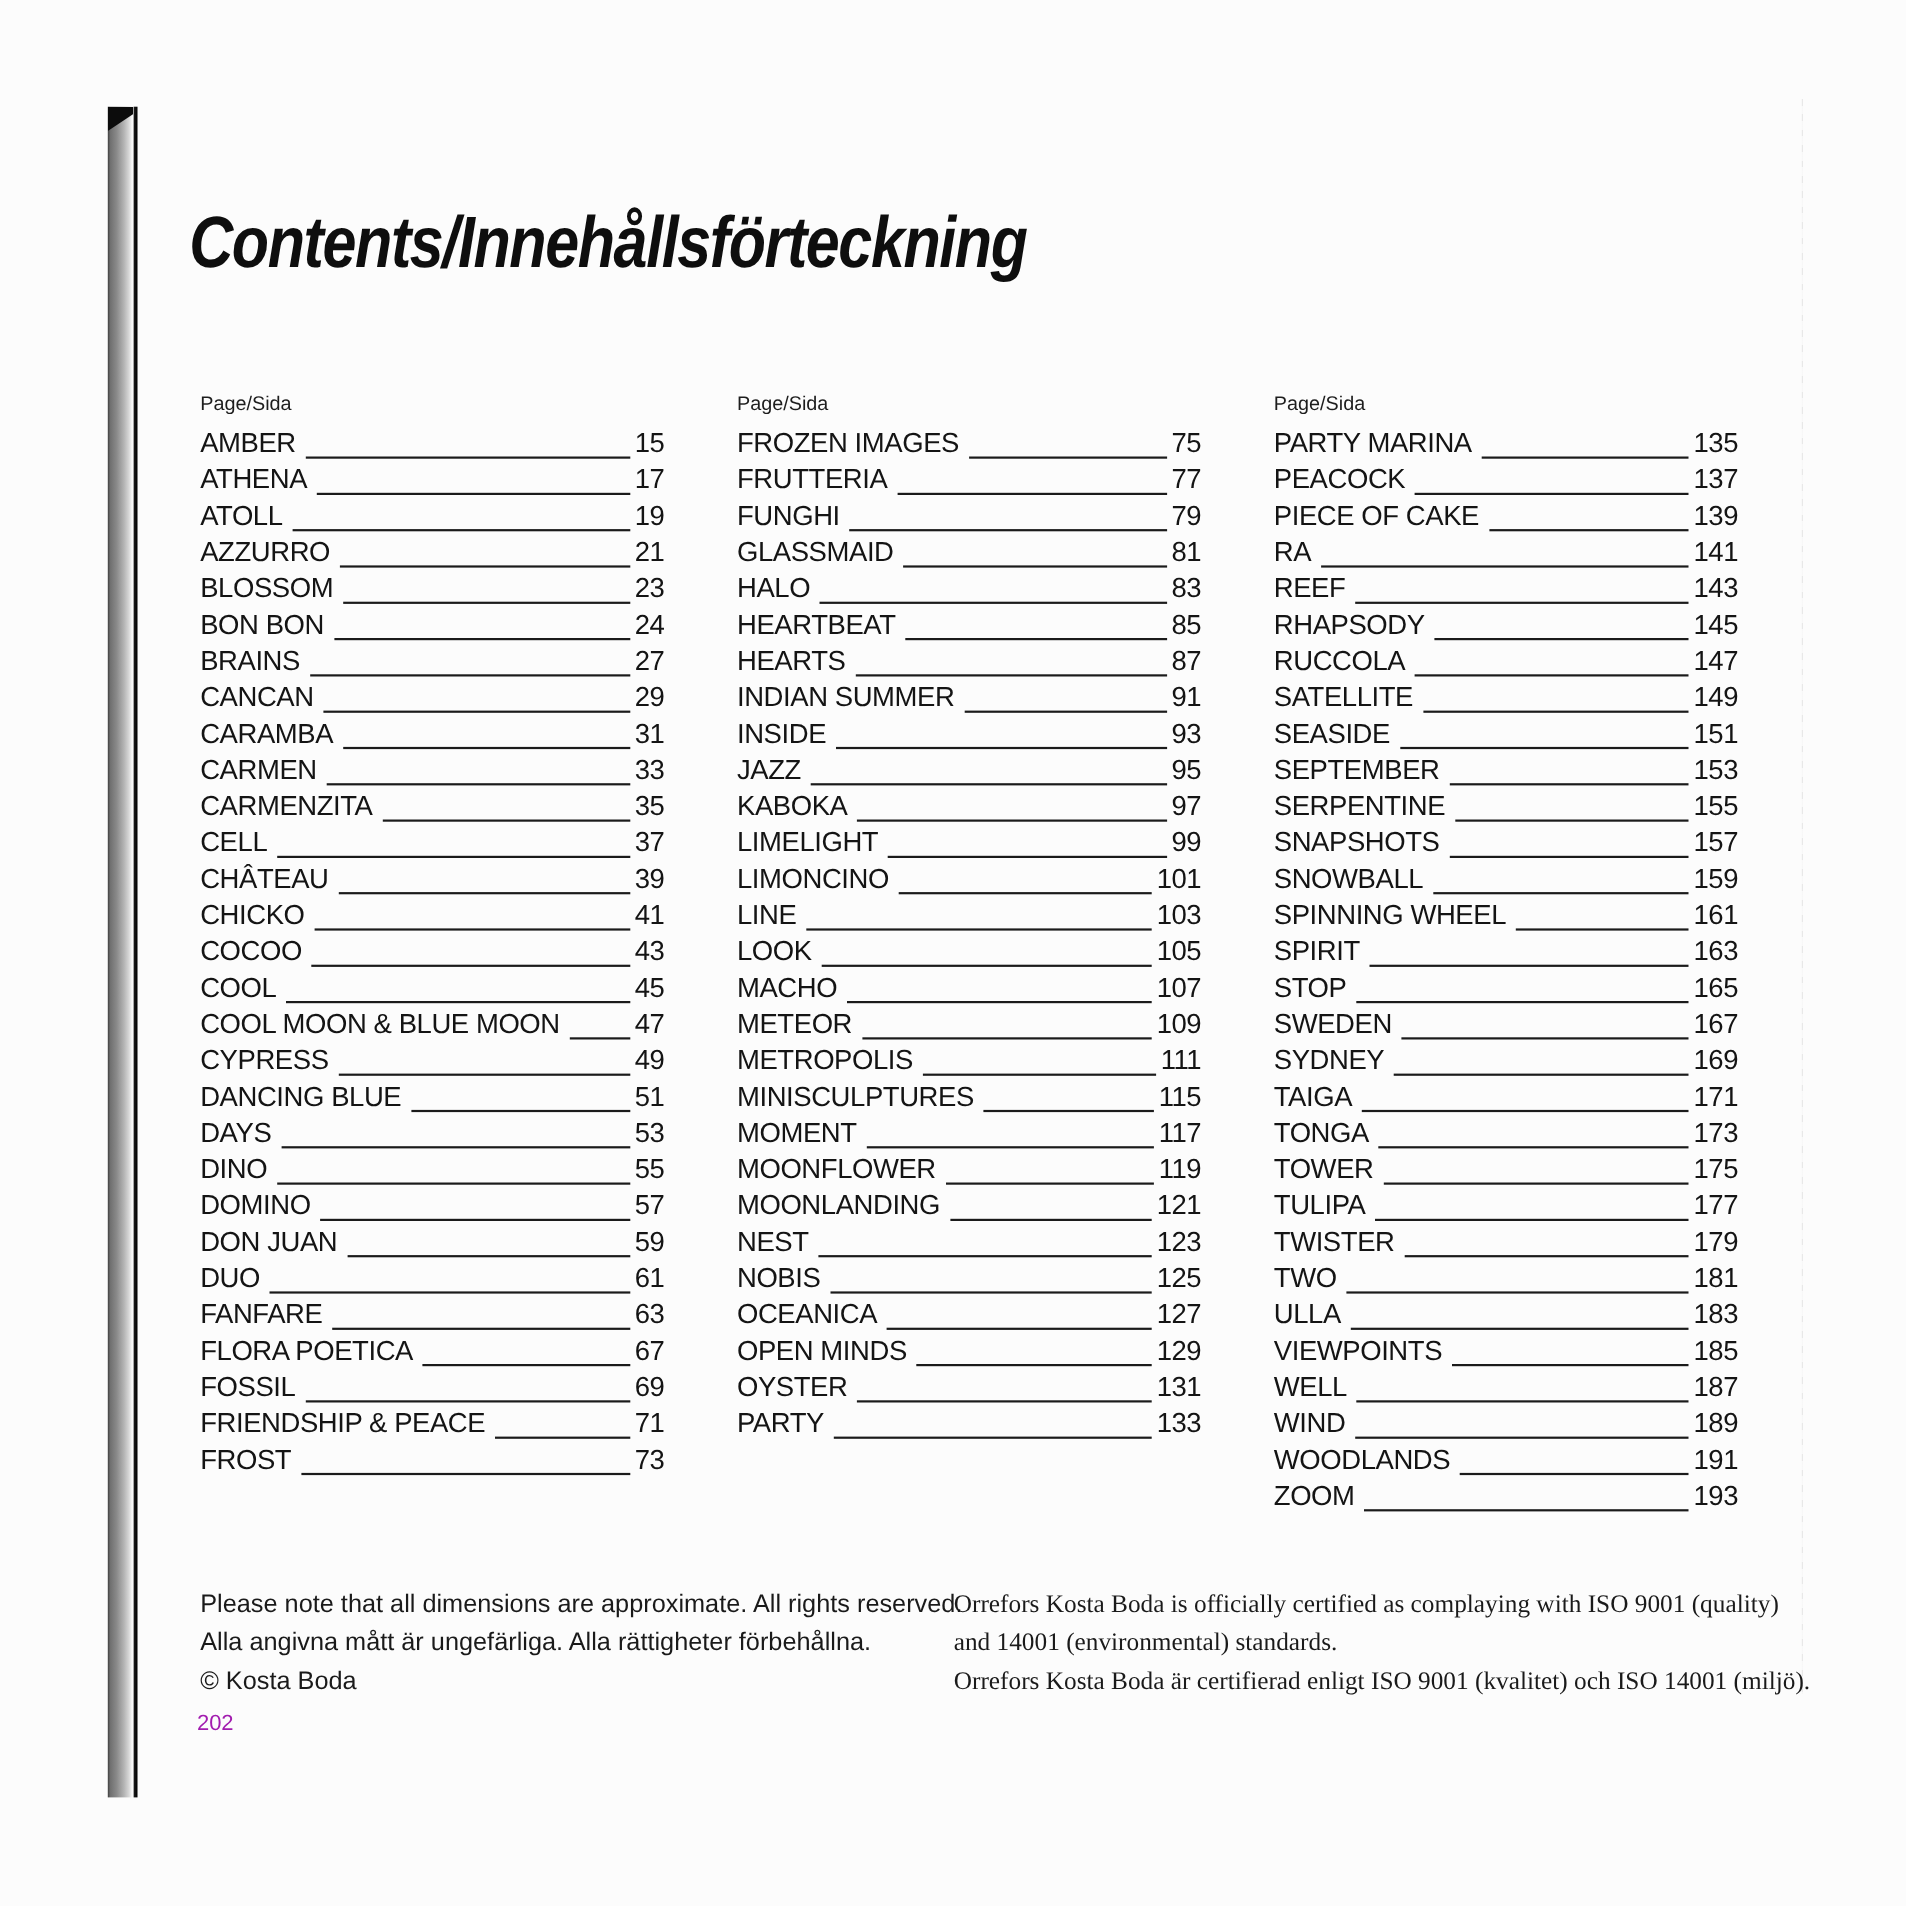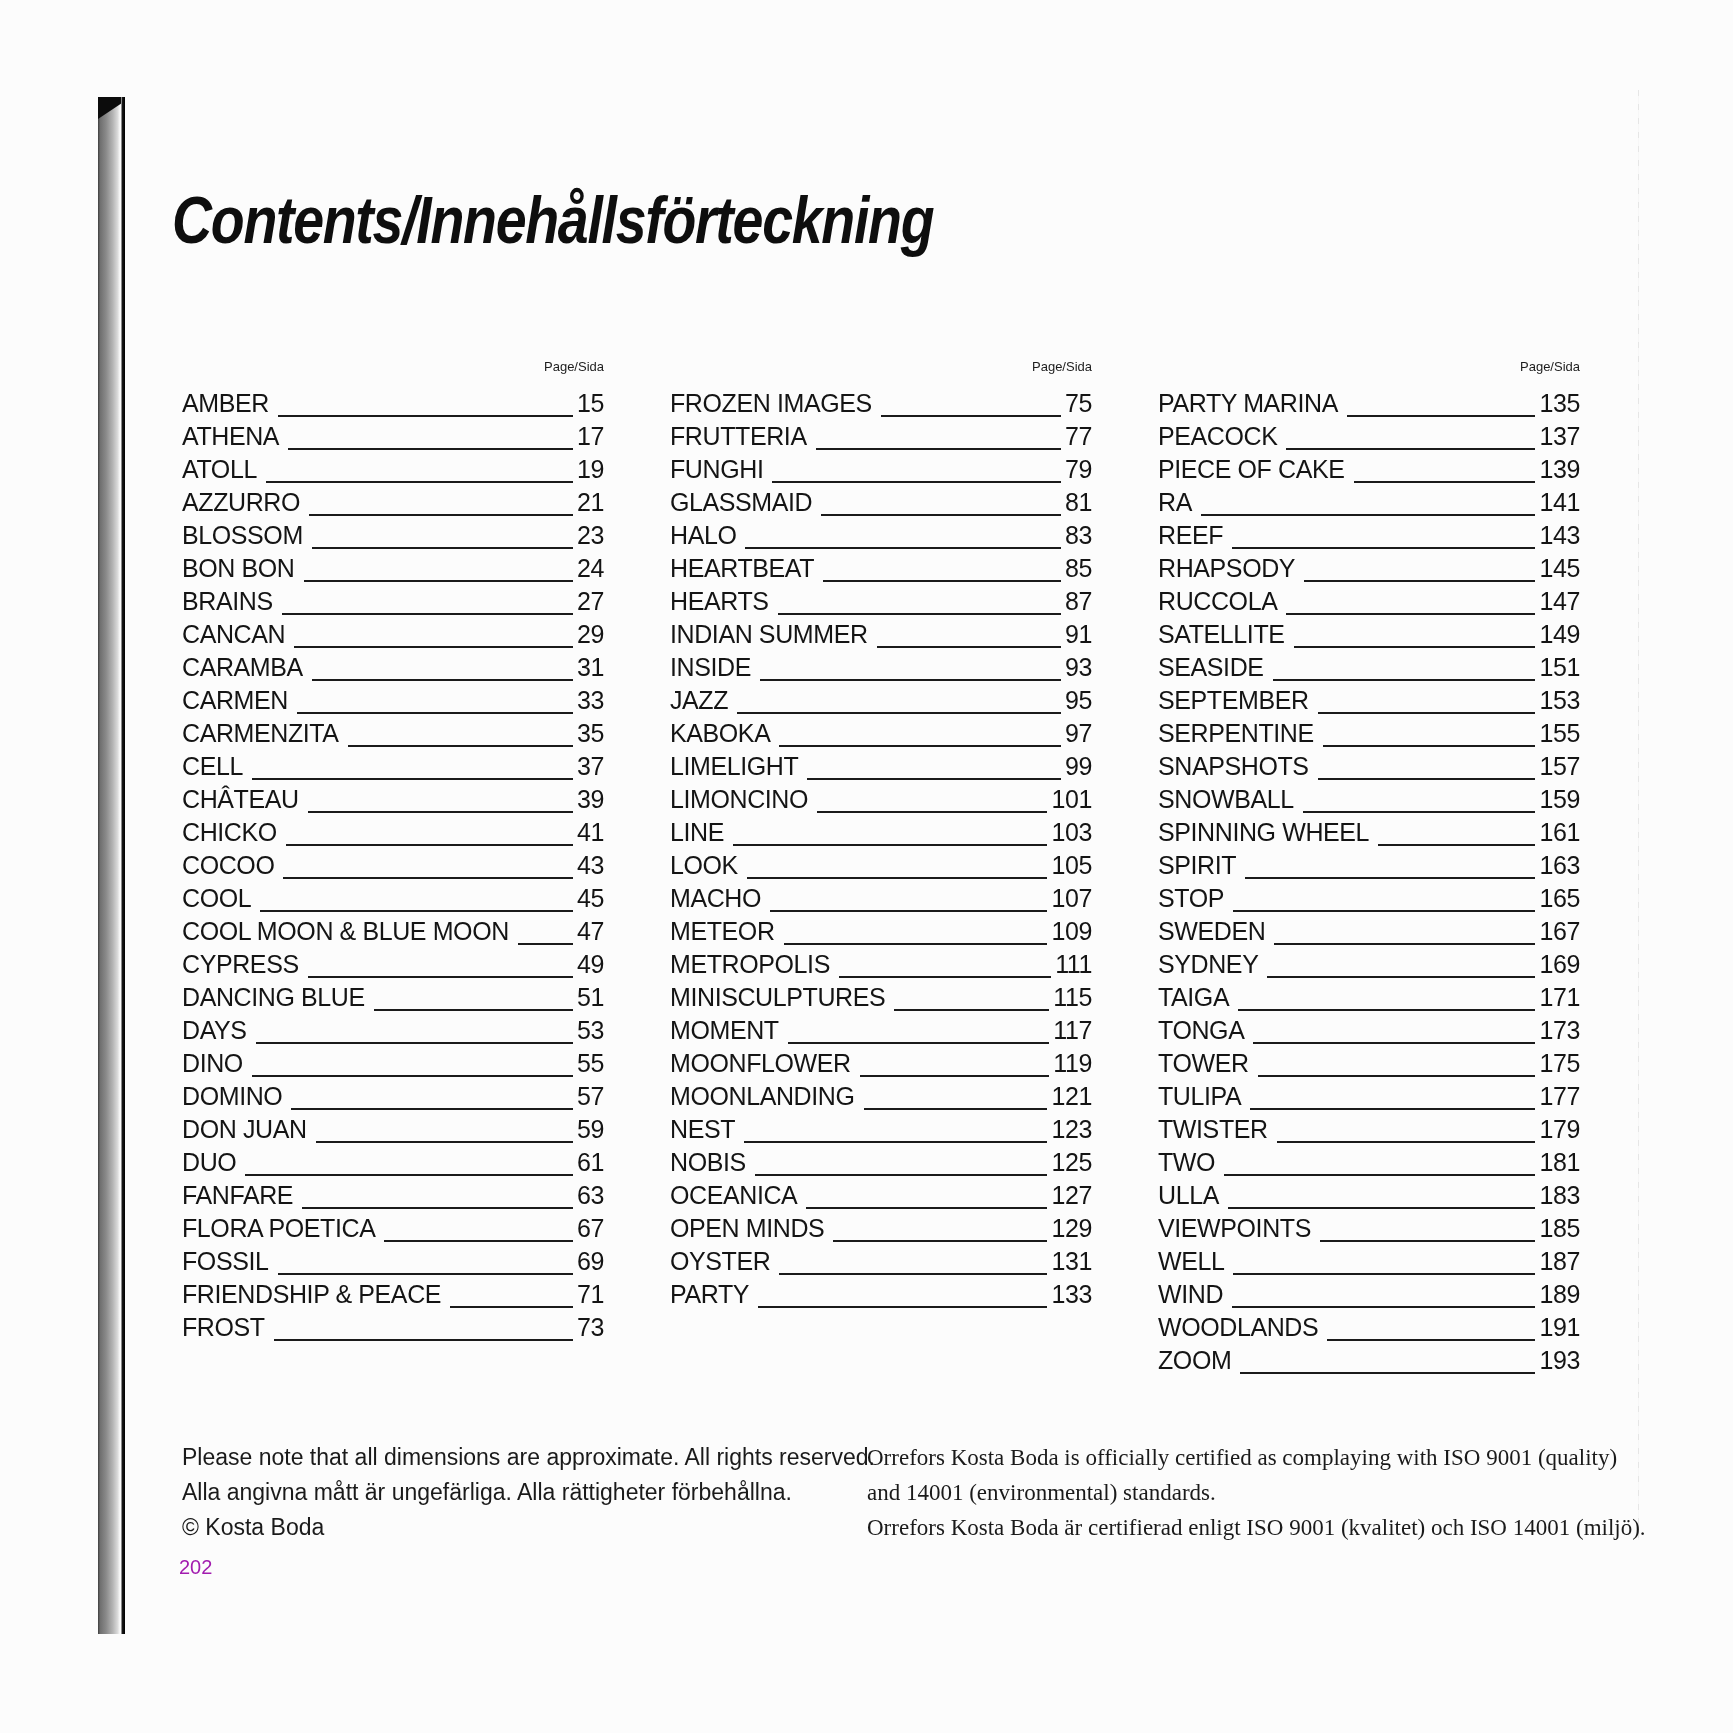--- a/index.html
+++ b/index.html
@@ -68,23 +68,23 @@
     top: 356px;
     width: 1400px;
     display: flex;
     gap: 66px;
   }
   .toc-col {
     flex: 0 0 422px;
     width: 422px;
   }
   .col-header {
-    font-size: 13px;
+    font-size: 18px;
     line-height: 22px;
-    text-align: right;
+    text-align: left;
     margin-bottom: 9px;
     color: #1d1d1d;
     letter-spacing: 0;
   }
   .row {
     display: flex;
     height: 33px;
     line-height: 33px;
     font-size: 25px;
     letter-spacing: -0.4px;

